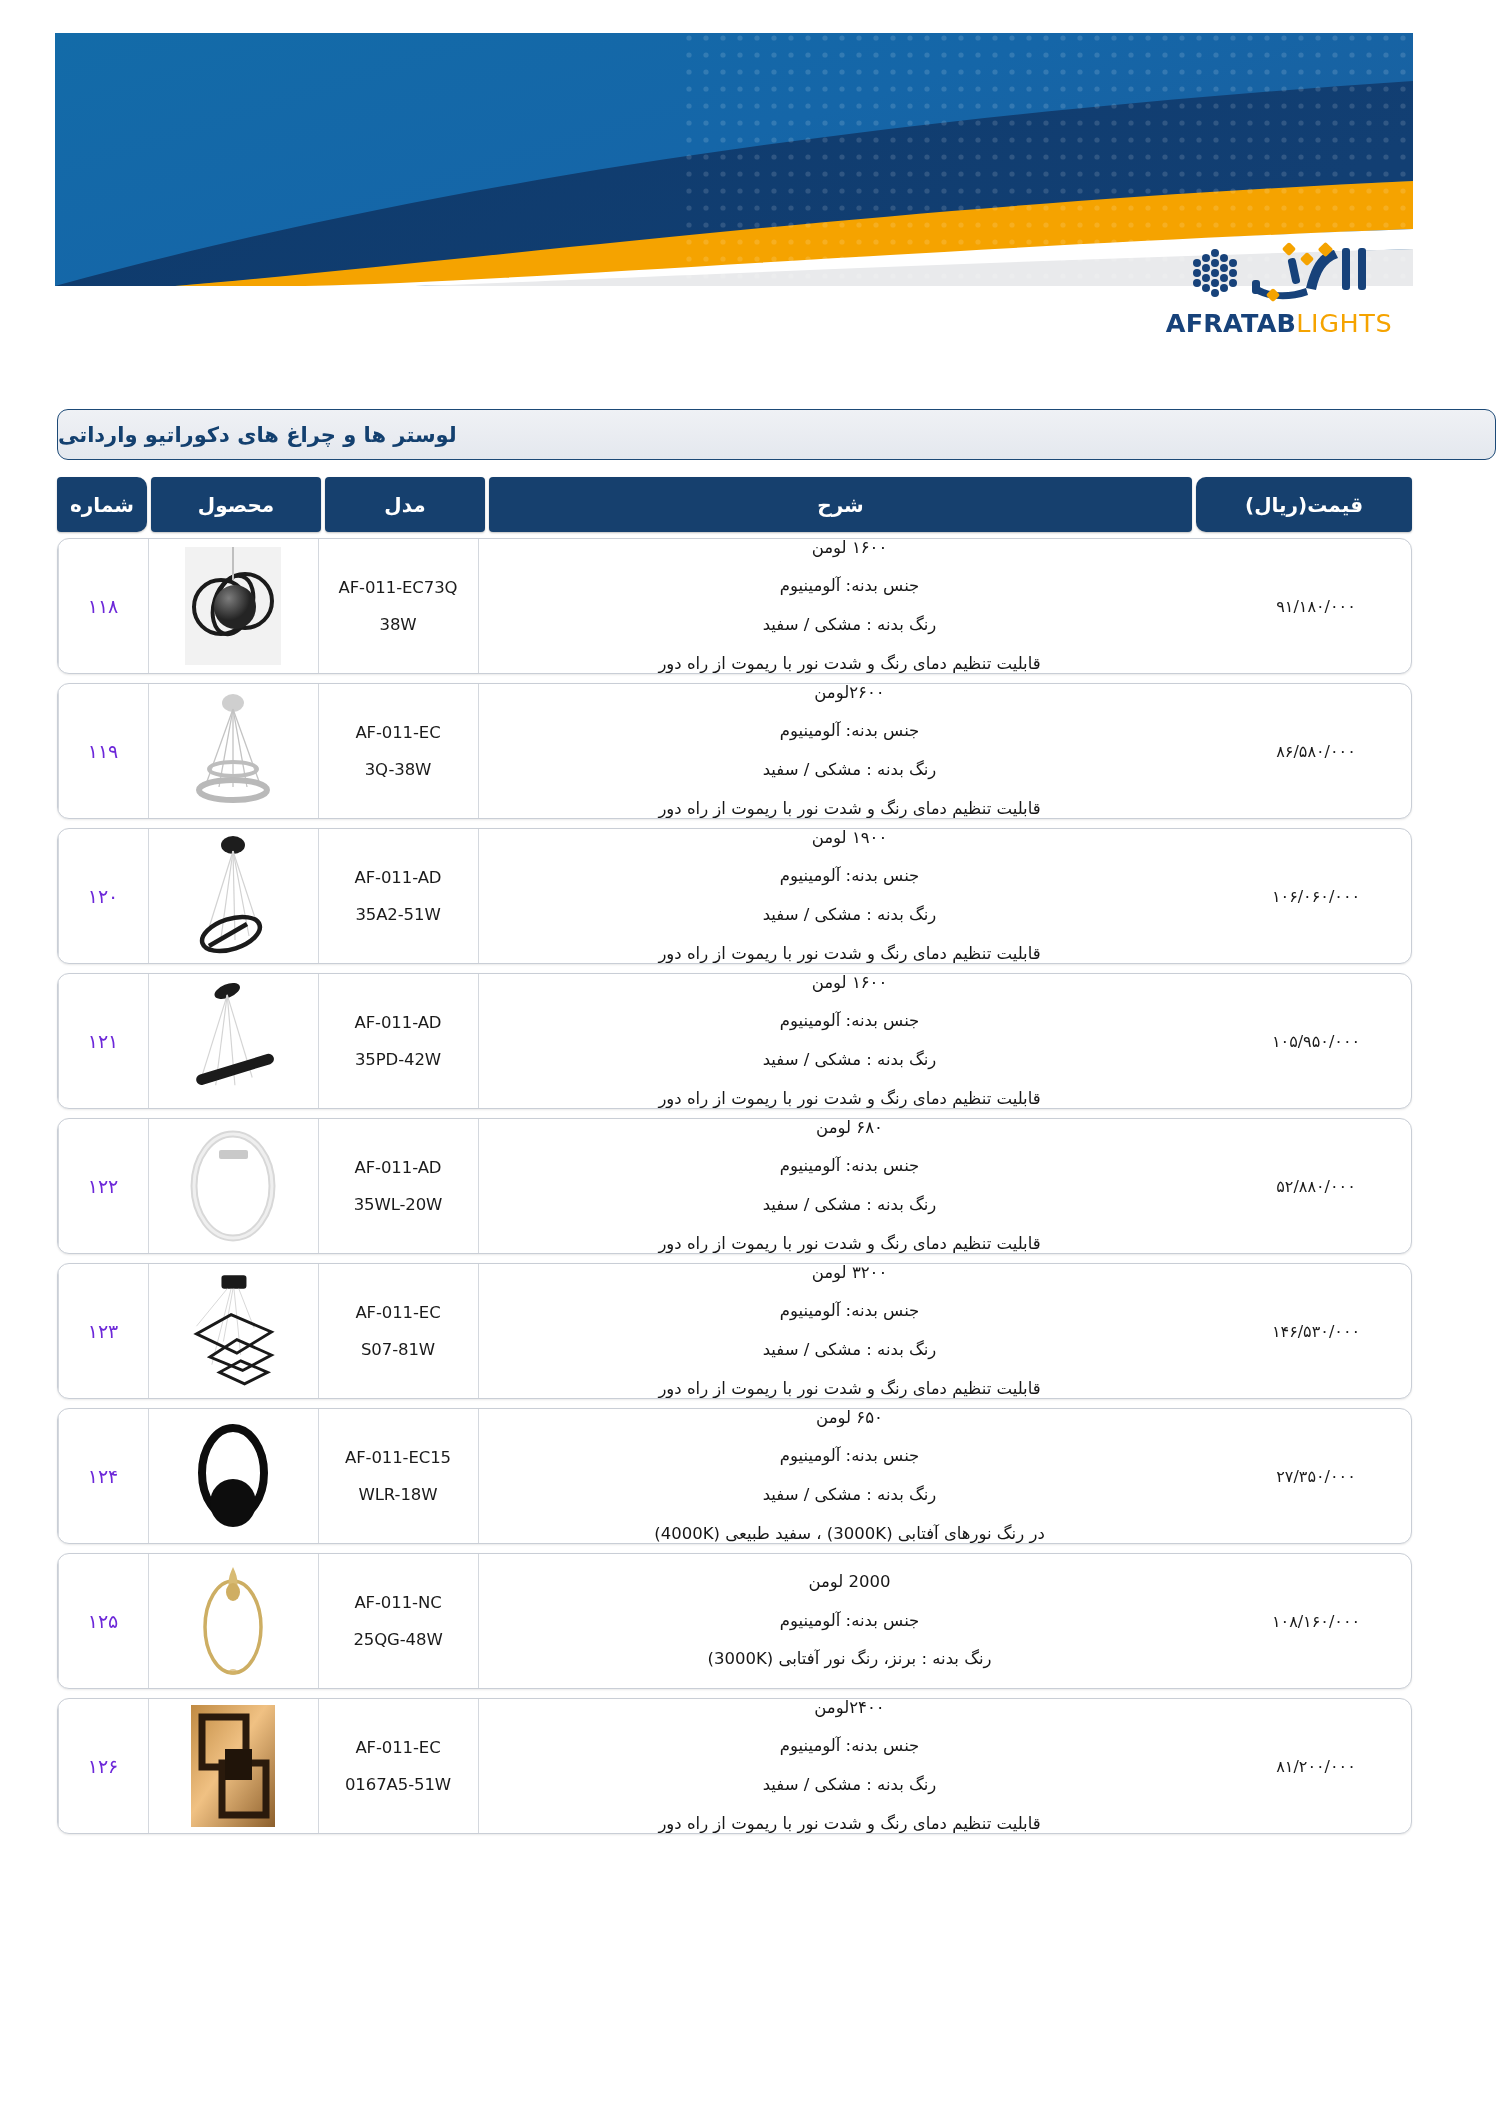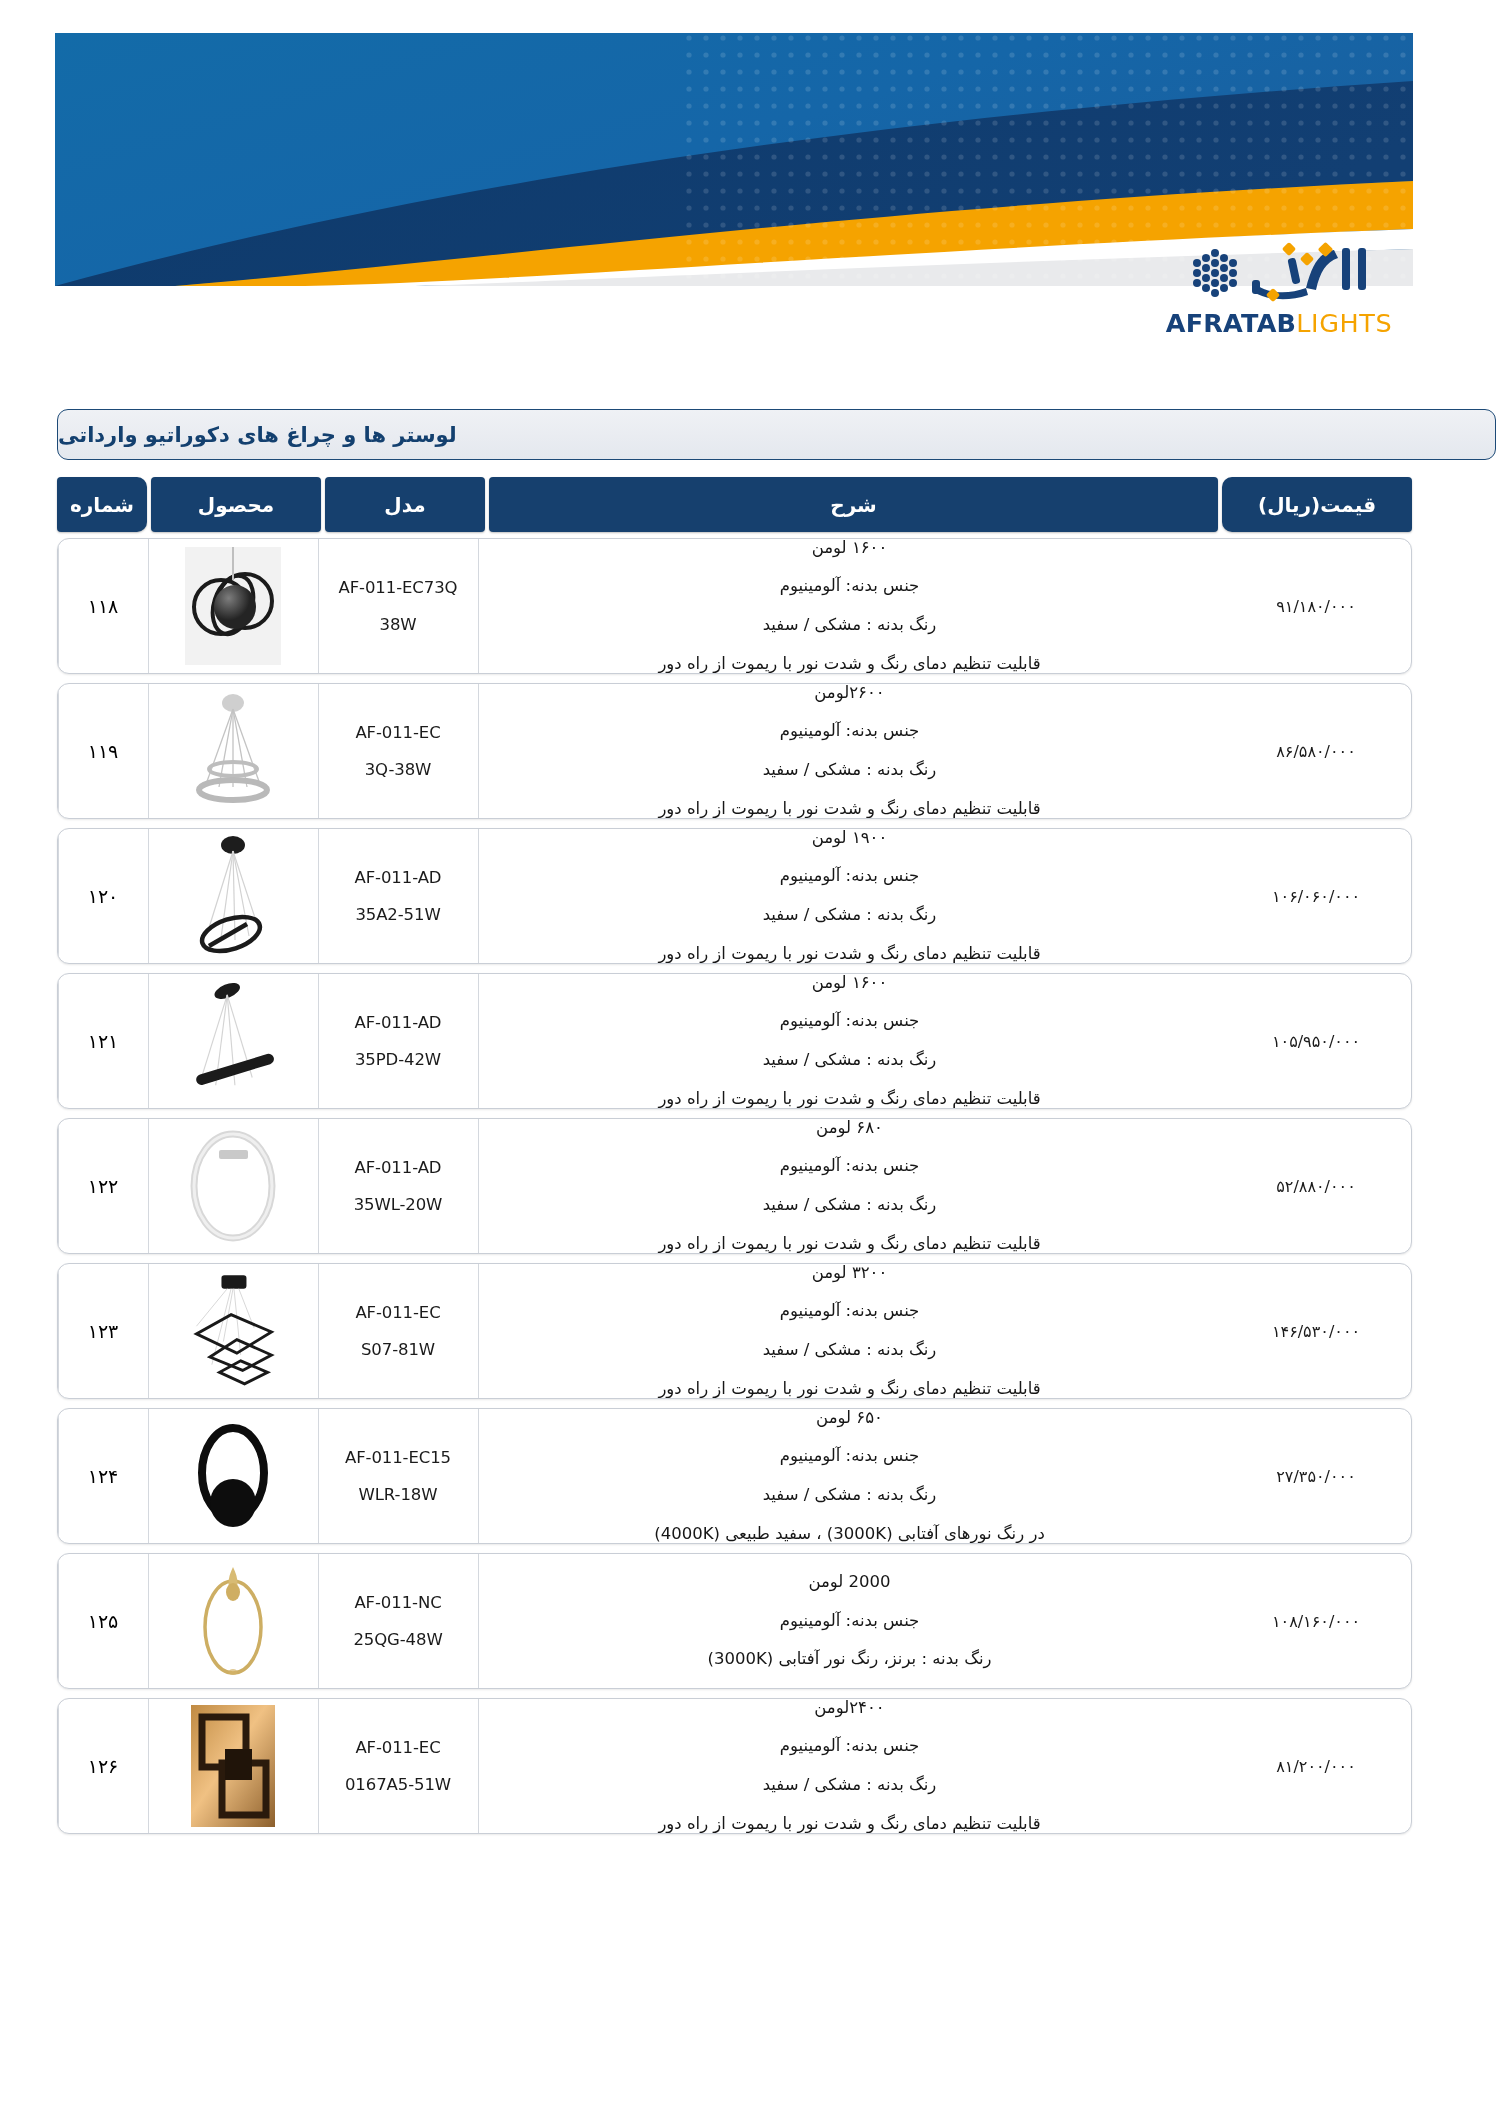--- a/index.html
+++ b/index.html
@@ -106,21 +106,21 @@
     display: flex;
     align-items: center;
     justify-content: center;
     border-radius: 4px;
     box-shadow: 0 1px 2px rgba(0,0,0,0.25);
   }
   .th-num   { width: 90px;  border-radius: 4px 10px 10px 4px; }
   .th-prod  { width: 170px; }
   .th-model { width: 160px; }
   .th-desc  { flex: 1; }
-  .th-price { width: 190px; border-radius: 10px 4px 4px 10px; }
+  .th-price { width: 216px; border-radius: 10px 4px 4px 10px; }
 
   
   .rows {
     position: absolute;
     left: 57px;
     top: 538px;
     width: 1355px;
   }
   .row {
     position: relative;
@@ -137,21 +137,21 @@
   }
   .cell {
     display: flex;
     align-items: center;
     justify-content: center;
     position: relative;
   }
   .c-num {
     width: 90px;
     font-size: 19px;
-    color: #000000;
+    color: #6d28d9;
   }
   .c-prod {
     width: 170px;
     padding: 4px 0;
   }
   .c-model {
     width: 160px;
     flex-direction: column;
     gap: 18px;
     direction: ltr;

